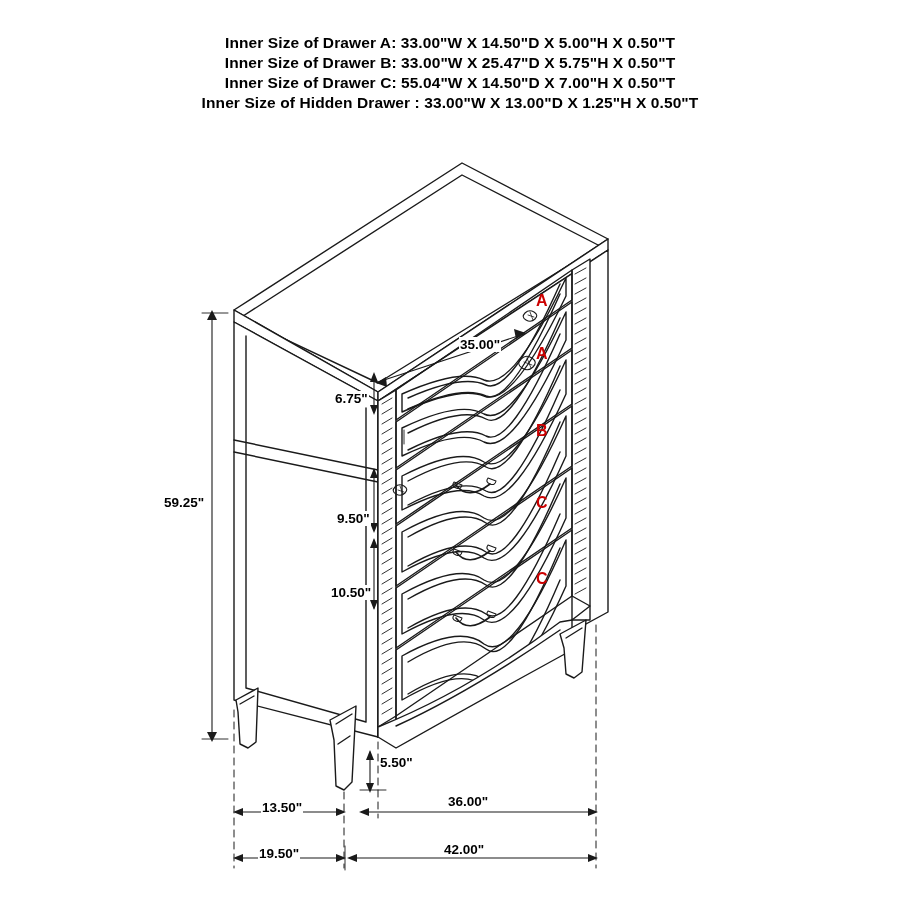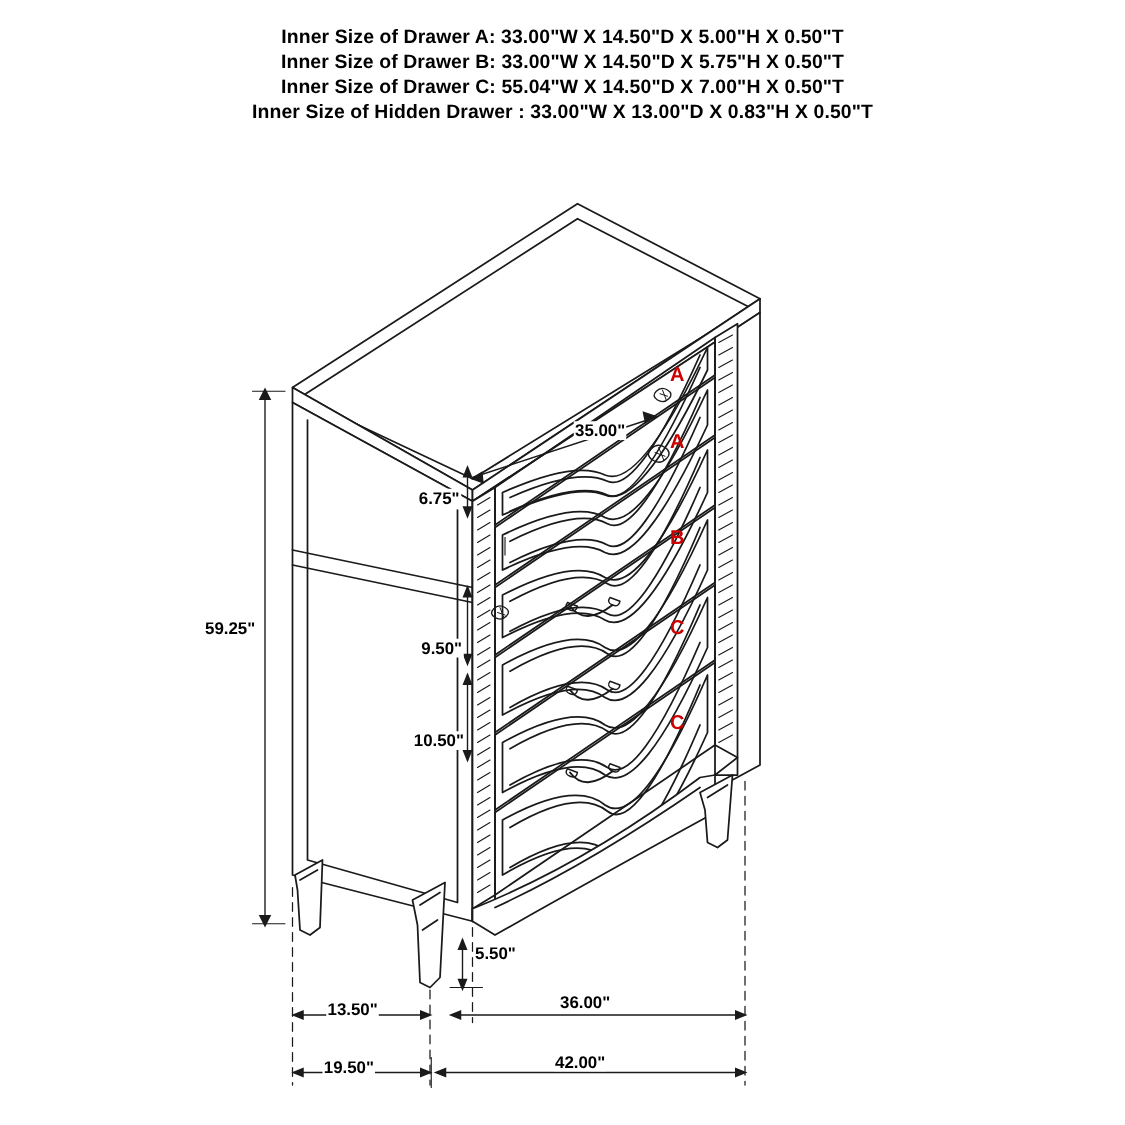--- a/index.html
+++ b/index.html
@@ -16,21 +16,21 @@
     overflow: hidden;
   }
   #page {
     position: relative;
     width: 900px;
     height: 900px;
   }
   
   #spec-block {
     position: absolute;
-    top: 20px;
+    top: 33px;
     left: 0;
     width: 900px;
     text-align: center;
   }
   .spec-line {
     font-size: 15.5px;
     font-weight: bold;
     line-height: 20px;
     letter-spacing: 0.1px;
     white-space: nowrap;
@@ -59,23 +59,23 @@
     white-space: nowrap;
   }
 </style>
 </head>
 <body>
 
 <div id="page">
 
   <div id="spec-block">
     <div class="spec-line">Inner Size of Drawer A: 33.00"W X 14.50"D X 5.00"H X 0.50"T</div>
-    <div class="spec-line">Inner Size of Drawer B: 33.00"W X 14.50"D X 5.75"H X 0.50"T</div>
+    <div class="spec-line">Inner Size of Drawer B: 33.00"W X 25.47"D X 5.75"H X 0.50"T</div>
     <div class="spec-line">Inner Size of Drawer C: 55.04"W X 14.50"D X 7.00"H X 0.50"T</div>
-    <div class="spec-line">Inner Size of Hidden Drawer : 33.00"W X 13.00"D X 0.83"H X 0.50"T</div>
+    <div class="spec-line">Inner Size of Hidden Drawer : 33.00"W X 13.00"D X 1.25"H X 0.50"T</div>
   </div>
 
   <svg id="drawing" width="900" height="900" viewBox="0 0 900 900">
     <g fill="none" stroke="#1a1a1a" stroke-width="1.4" stroke-linejoin="round" stroke-linecap="round">
 
       <g>
         <path d="M234,310 L462,163 L608,239 L378,392 Z" fill="#ffffff"></path>
         <path d="M240,318 L462,175 L600,246 L378,383 Z"></path>
         <path d="M234,310 L234,322 L378,401 L378,392 Z" fill="#ffffff"></path>
         <path d="M378,392 L608,239 L608,250 L378,401 Z" fill="#ffffff"></path>

